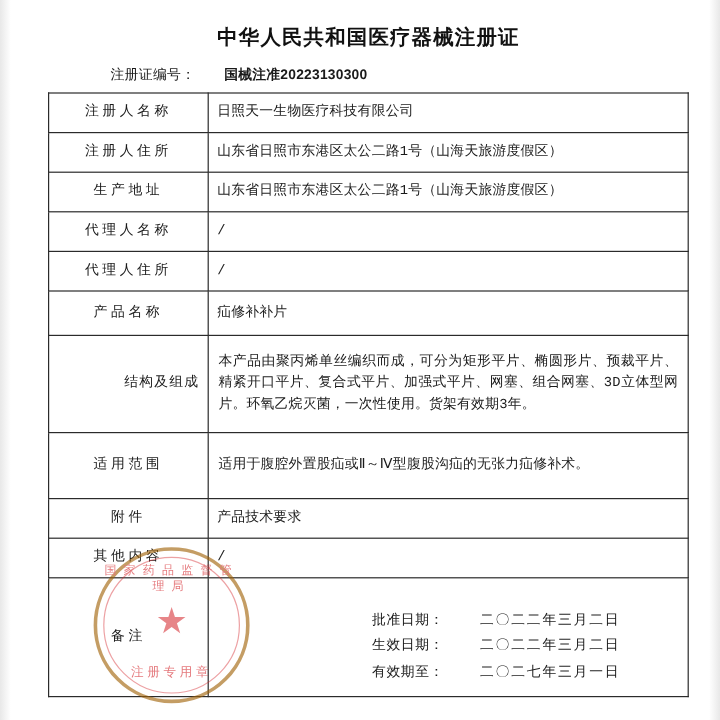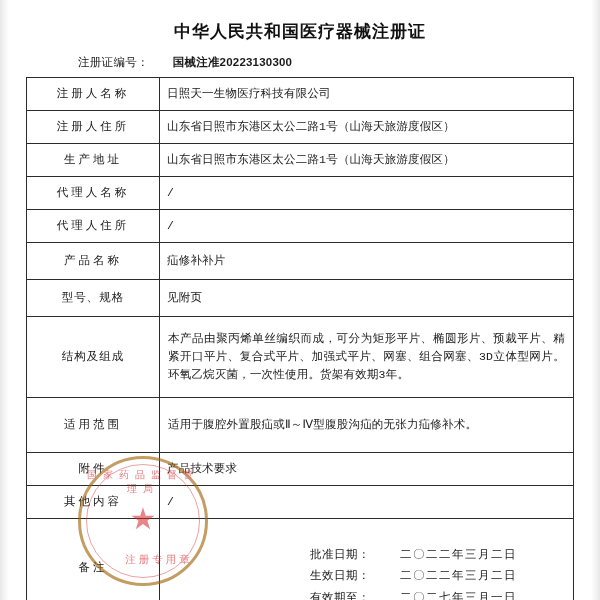--- a/index.html
+++ b/index.html
@@ -13,21 +13,21 @@
     font-family: "Liberation Sans", sans-serif;
     color: #1a1a1a;
     overflow: hidden;
     position: relative;
   }
   .page {
     position: relative;
     width: 600px;
     height: 600px;
     box-sizing: border-box;
-    padding: 14px 26px 0 26px;
+    padding: 14px 26px 0 40px;
   }
   .doc-title {
     text-align: center;
     font-size: 17px;
     font-weight: bold;
     letter-spacing: 1px;
     color: #111;
     margin: 6px 0 12px 0;
     font-family: "DejaVu Sans", "Liberation Sans", sans-serif;
   }
@@ -75,21 +75,21 @@
     font-family: Liberation Mono, monospace;
   }
   td.value.block {
     text-align: justify;
     padding: 7px 8px;
   }
   .row-name td { height: 22px; }
   .row-addr td { height: 22px; border-radius: 15px; }
   .row-prod td { height: 26px; }
   .row-model td { height: 26px; }
-  .row-struct td { height: 66px; }
+  .row-struct td { height: 66px; text-align: right; }
   .row-scope td { height: 40px; }
   .row-attach td { height: 22px; }
   .row-other td { height: 22px; }
   td.remark-label {
     text-align: center;
     letter-spacing: 3px;
     vertical-align: middle;
     height: 88px;
   }
   td.remark-body {
@@ -164,21 +164,21 @@
     top: 9px;
     width: 100%;
     text-align: center;
     font-size: 10px;
     letter-spacing: 6px;
     color: #d4262c;
     font-family: "DejaVu Sans", "Liberation Sans", sans-serif;
   }
   .seal-bottom {
     position: absolute;
-    left: 16px;
+    left: 0;
     bottom: 16px;
     width: 100%;
     text-align: center;
     font-size: 10.5px;
     letter-spacing: 3px;
     color: #d4262c;
     font-family: "DejaVu Sans", "Liberation Sans", sans-serif;
     margin-top: 12px;
   }
   .page-shadow-l, .page-shadow-r {
@@ -220,24 +220,20 @@
         <td class="label">代理人名称</td>
         <td class="value">/</td>
       </tr>
       <tr class="row-addr">
         <td class="label">代理人住所</td>
         <td class="value">/</td>
       </tr>
       <tr class="row-prod">
         <td class="label">产品名称</td>
         <td class="value">疝修补补片</td>
-      </tr>
-      <tr class="row-model">
-        <td class="label tight">型号、规格</td>
-        <td class="value">见附页</td>
       </tr>
       <tr class="row-struct">
         <td class="label tight">结构及组成</td>
         <td class="value block">本产品由聚丙烯单丝编织而成，可分为矩形平片、椭圆形片、预裁平片、精紧开口平片、复合式平片、加强式平片、网塞、组合网塞、3D立体型网片。环氧乙烷灭菌，一次性使用。货架有效期3年。</td>
       </tr>
       <tr class="row-scope">
         <td class="label">适用范围</td>
         <td class="value block">适用于腹腔外置股疝或Ⅱ～Ⅳ型腹股沟疝的无张力疝修补术。</td>
       </tr>
       <tr class="row-attach">

